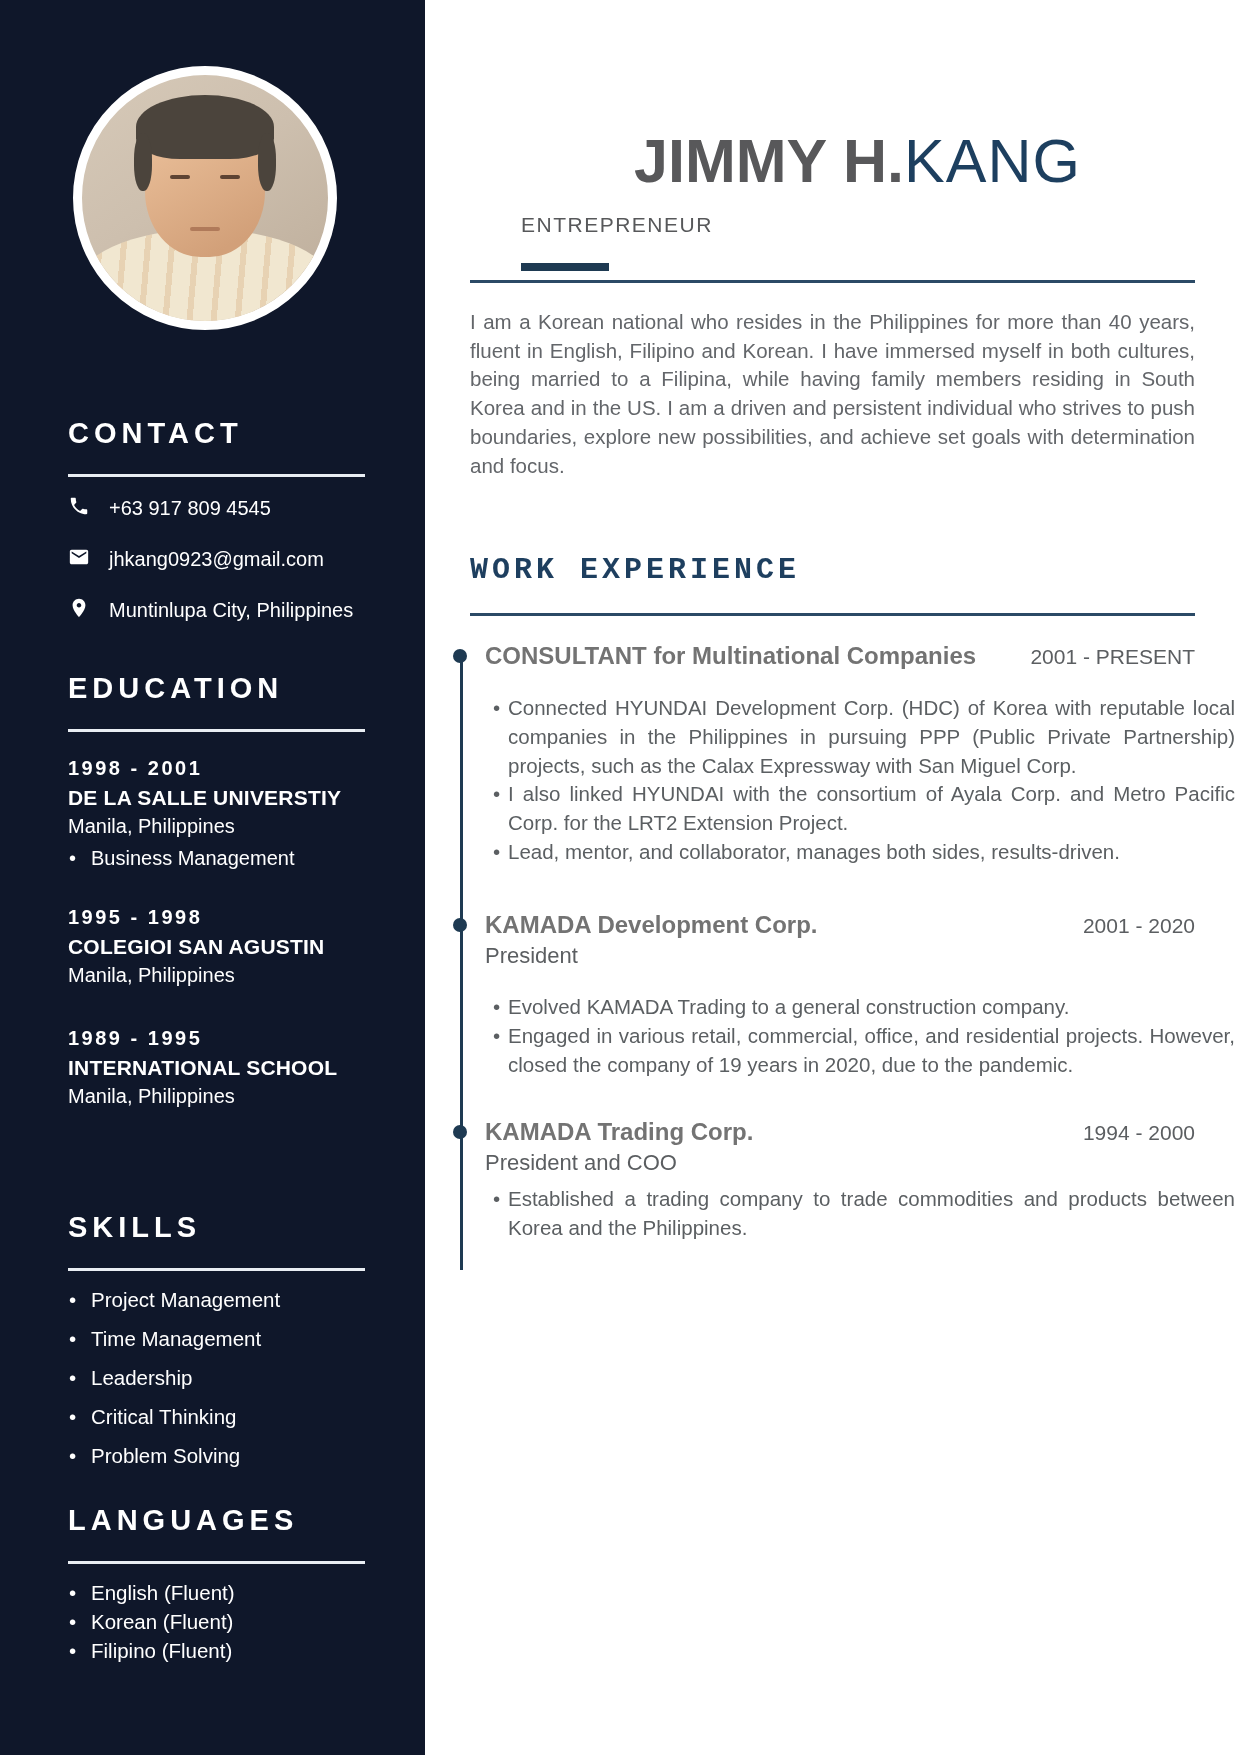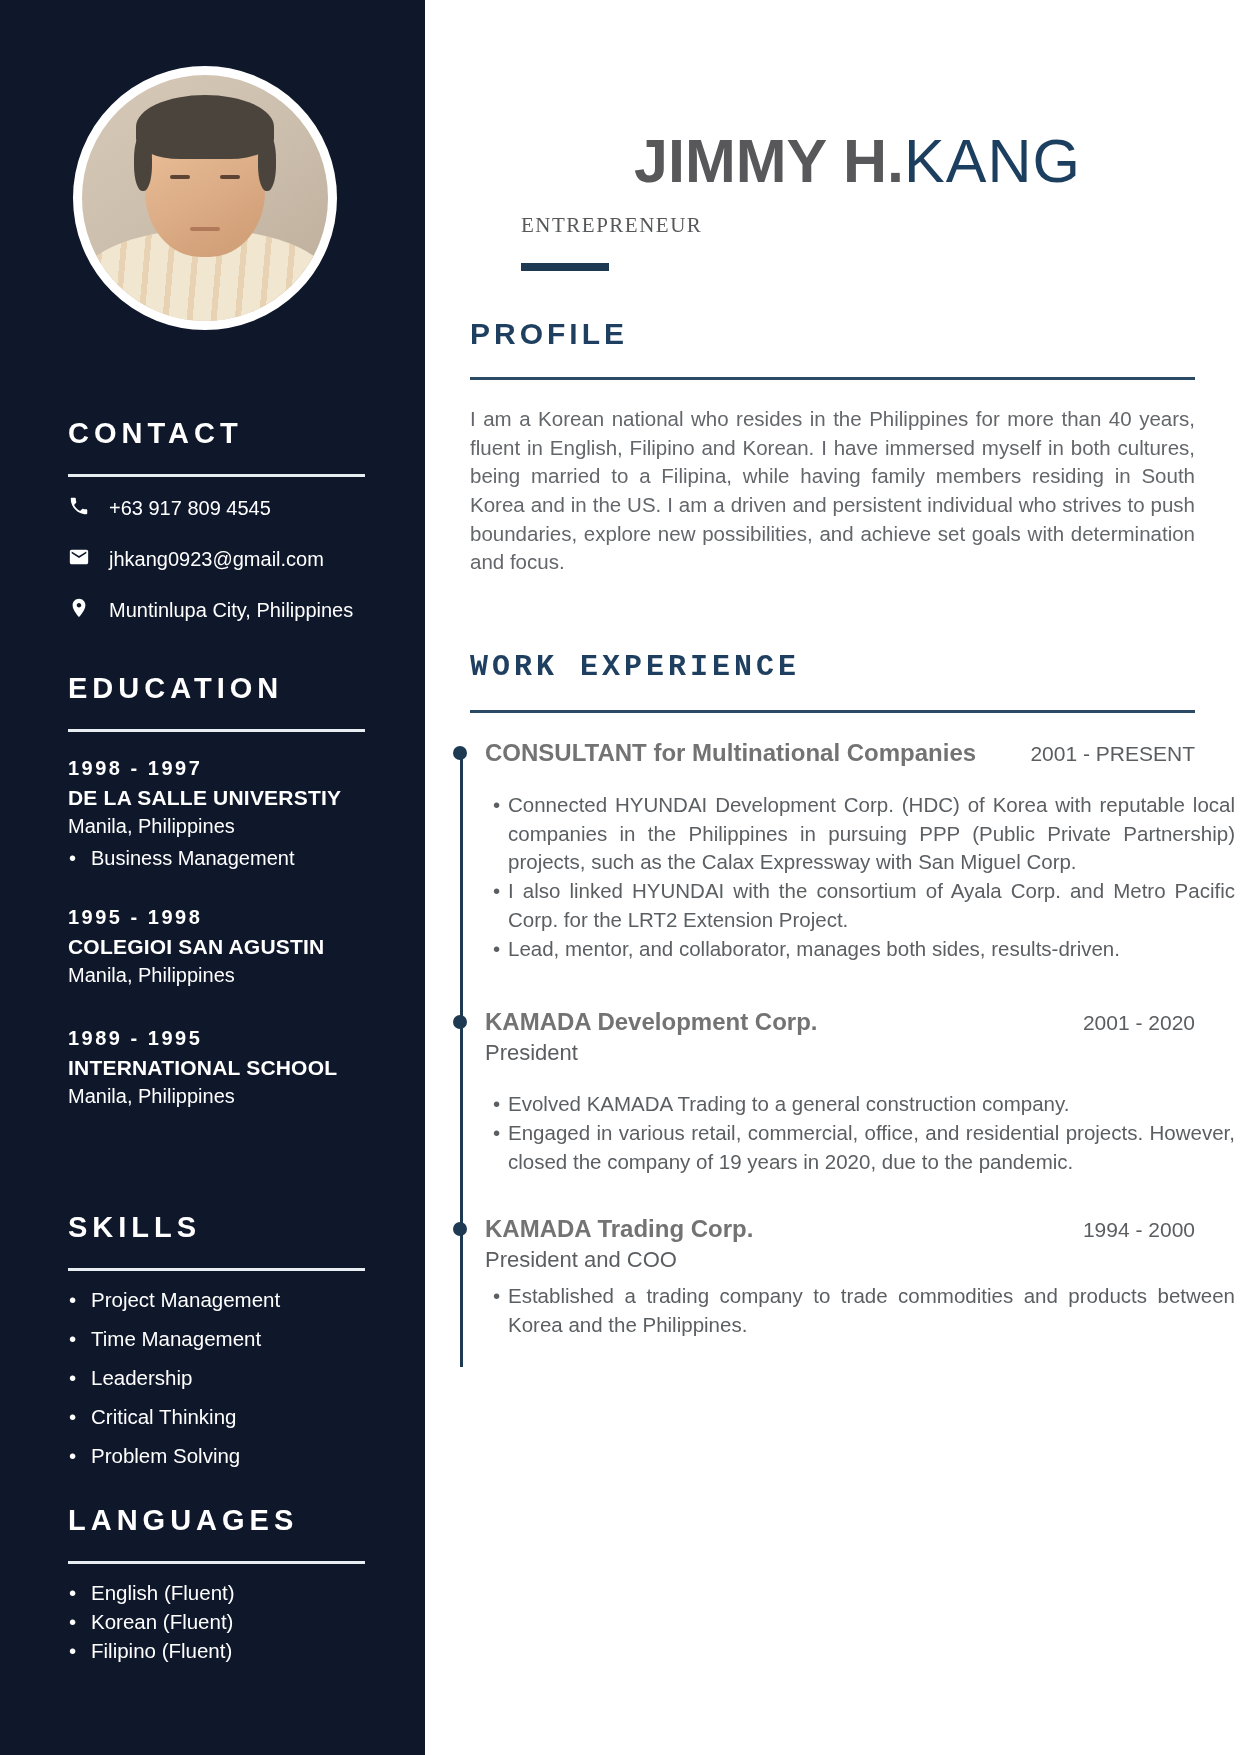--- a/index.html
+++ b/index.html
@@ -59,21 +59,21 @@
   .side-list li { font-size:20.5px; line-height:22px; }
   .skills-list li { margin-bottom:17px; }
   .lang-list li { margin-bottom:7px; }
 
   
   .main { position:absolute; left:470px; top:0; width:725px; }
   .name { margin:131px 0 0 50px; font-size:61px; line-height:61px; font-weight:700;
     white-space:nowrap; letter-spacing:0;text-align:center; }
   .name .first { color:#58585a; }
   .name .last { color:#1d3f5f; font-weight:400; letter-spacing:1px; }
-  .role { margin:21px 0 0 51px; font-size:21px; letter-spacing:1.5px; color:#57585a; line-height:24px;font-family:Liberation Serif, serif; }
+  .role { margin:21px 0 0 51px; font-size:21px; letter-spacing:1.5px; color:#57585a; line-height:24px; }
   .accent-bar { margin:26px 0 0 51px; width:88px; height:8px; background:#1e3a52; }
 
   .sec-h2 { font-size:30px; font-weight:700; letter-spacing:4px; color:#1e3f5f; line-height:36px; }
   .h-profile { margin-top:45px; }
   .h-work { margin-top:72px;font-family:Liberation Mono, monospace; }
   .main-rule { margin-top:9px; height:3px; background:#2b4a66; width:725px; }
 
   .profile-text { margin:25px 0 0 0; font-size:20.5px; line-height:28.7px;
     text-align:justify; color:#63666a; }
 
@@ -143,21 +143,21 @@
               </svg>
           </span>
           <span>Muntinlupa City, Philippines</span>
         </div>
       </div>
 
       <h2 class="side-h2 mt-edu">EDUCATION</h2>
       <div class="side-rule"></div>
 
       <div class="edu">
-        <div class="years">1998 - 1997</div>
+        <div class="years">1998 - 2001</div>
         <div class="school">DE LA SALLE UNIVERSTIY</div>
         <div class="loc">Manila, Philippines</div>
         <div class="note bullet-item">Business Management</div>
       </div>
       <div class="edu">
         <div class="years">1995 - 1998</div>
         <div class="school">COLEGIOI SAN AGUSTIN</div>
         <div class="loc">Manila, Philippines</div>
       </div>
       <div class="edu">
@@ -186,21 +186,20 @@
 
     </div>
   </aside>
 
   <main class="main">
 
     <h1 class="name"><span class="first">JIMMY H.</span><span class="last">KANG</span></h1>
     <div class="role">ENTREPRENEUR</div>
     <div class="accent-bar"></div>
 
-    <h2 class="sec-h2 h-profile">PROFILE</h2>
     <div class="main-rule"></div>
     <p class="profile-text">I am a Korean national who resides in the Philippines for more than 40 years, fluent in English, Filipino and Korean. I have immersed myself in both cultures, being married to a Filipina, while having family members residing in South Korea and in the US.  I am a driven and persistent individual who strives to push boundaries, explore new possibilities, and achieve set goals with determination and focus.</p>
 
     <h2 class="sec-h2 h-work">WORK EXPERIENCE</h2>
     <div class="main-rule"></div>
 
     <div class="timeline">
       <div class="tl-line"></div>
 
       <div class="job">

